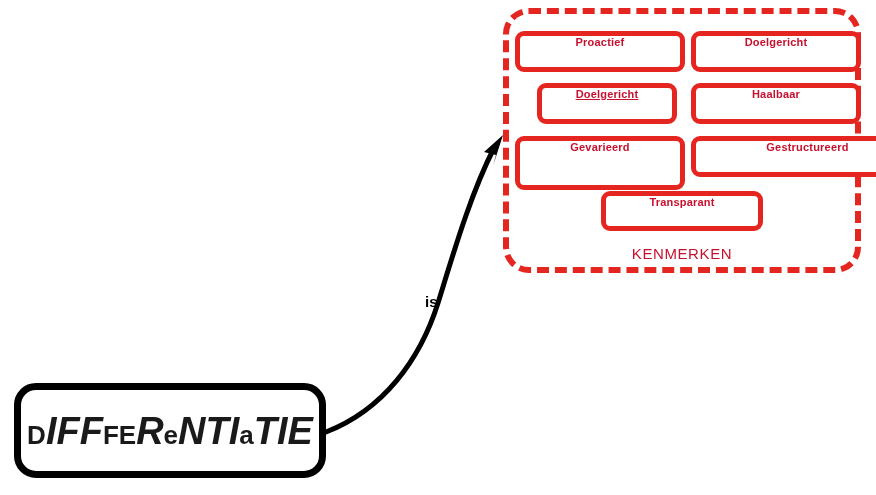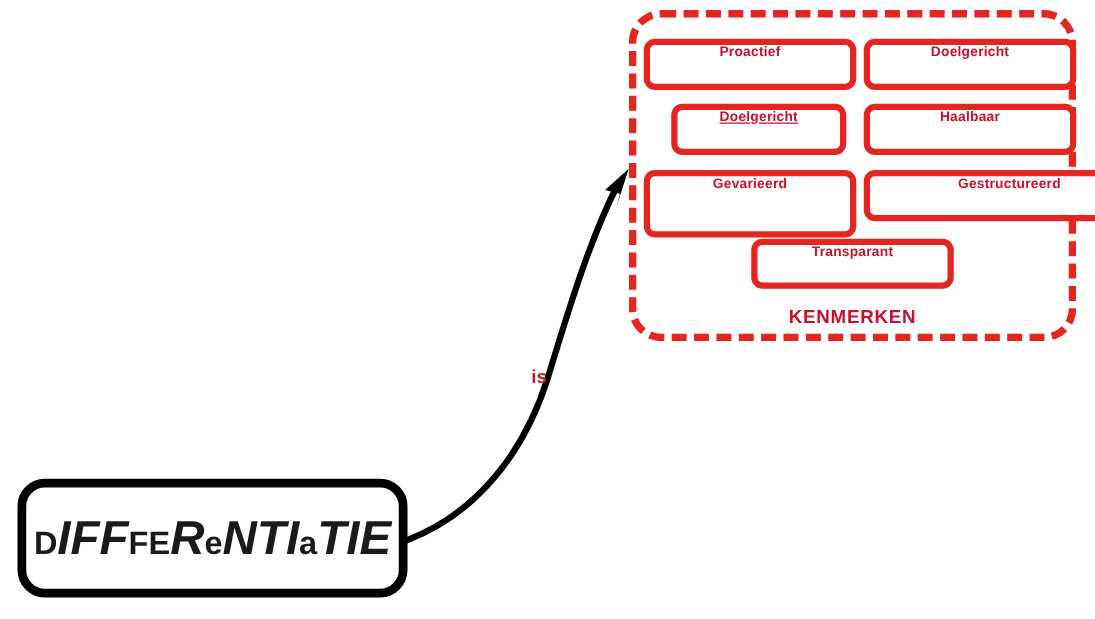--- a/index.html
+++ b/index.html
@@ -56,21 +56,21 @@
   .fb-transparant    { left: 601px; top: 191px; width: 162px; height: 40px; }
 
   
   .group-caption {
     position: absolute;
     left: 503px;
     top: 245px;
     width: 358px;
     text-align: center;
     color: #c8102e;
-    font-weight: bold;
+    font-weight: normal;
     font-size: 15px;
     letter-spacing: 0.6px;
   }
 
   
   .main-node {
     position: absolute;
     left: 14px;
     top: 383px;
     width: 312px;
@@ -100,21 +100,21 @@
     left: 0;
     top: 0;
     width: 876px;
     height: 495px;
     pointer-events: none;
   }
   .edge-label {
     position: absolute;
     left: 425px;
     top: 293px;
-    color: #b91c1c;
+    color: #000000;
     font-weight: bold;
     font-size: 15px;
   }
 </style>
 </head>
 <body>
 
 <div id="canvas">
 
   <div class="group-container"></div>

